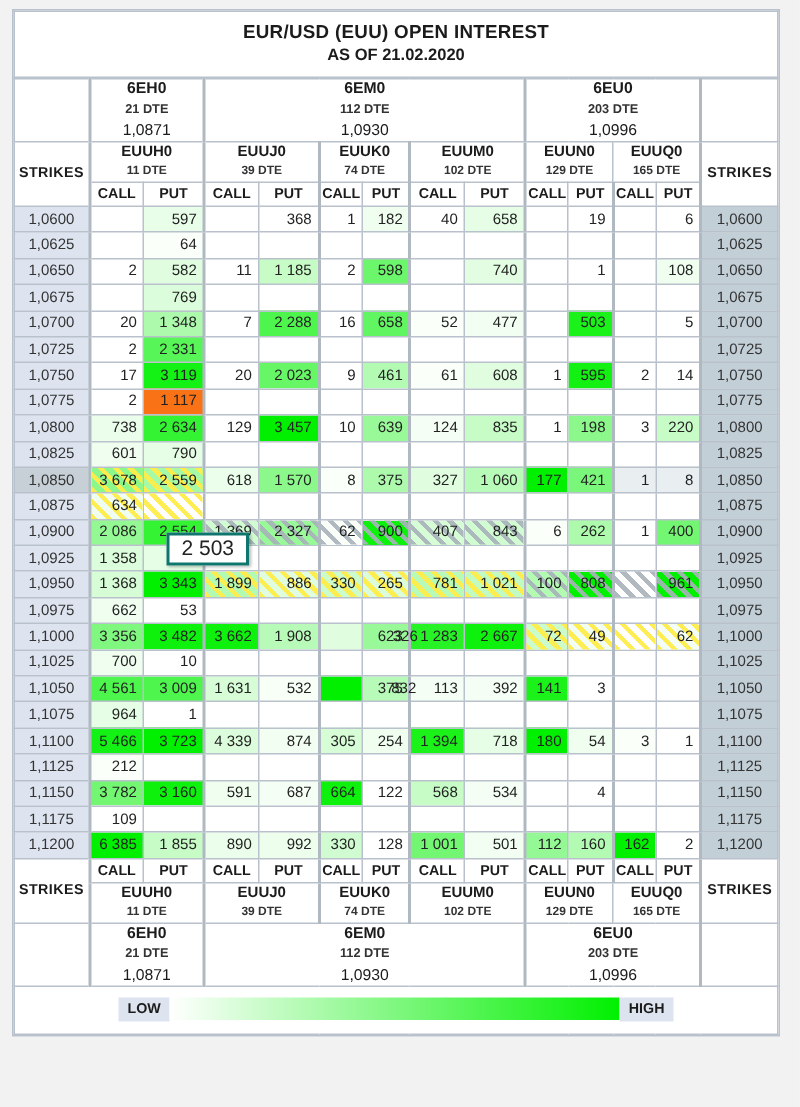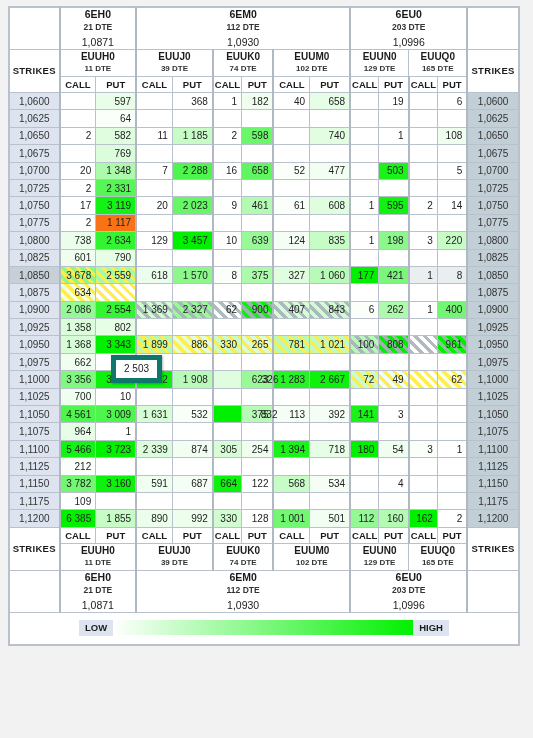--- a/index.html
+++ b/index.html
@@ -52,30 +52,40 @@
 
   
   .legend-cell{background:#ffffff;padding:7px 0 8px;margin-left:48px;}
   .legend-wrap{display:flex;align-items:center;justify-content:center;}
   .lg-lab{font-size:9.5px;font-weight:bold;color:#1b1b1b;background:#dde4ef;
           padding:2px 6px;line-height:12px;}
   .lg-bar{width:300px;height:15px;background:linear-gradient(to right,#ffffff,#00f000);
           border:0;}
 
   
-  .tooltip{position:absolute;left:102px;top:348px;background:#ffffff;border:5px solid #0f766e;
-      box-shadow:1px 1px 2px rgba(0,0,0,.28);font-size:10px;color:#222;
+  .tooltip{position:absolute;left:102px;top:348px;background:#ffffff;border:2px solid #0f766e;
+      box-shadow:1px 1px 2px rgba(0,0,0,.28);font-size:14px;color:#222;
       padding:2px 8px 3px;z-index:50;line-height:13px;}
 </style>
 </head>
 <body>
 
 <div id="page">
   <div class="panel">
 
+    <table>
+      <tbody>
+          <tr>
+        <td class="title-cell">
+          <div class="title-main">EUR/USD (EUU) OPEN INTEREST</div>
+          <div class="title-sub">AS OF 21.02.2020</div>
+        </td>
+      </tr>
+    </tbody>
+      </table>
 
     <table>
       <colgroup>
         <col style="width:47px">
           <col style="width:34px">
           <col style="width:38px">
         <col style="width:34px">
           <col style="width:38px">
         <col style="width:27px">
           <col style="width:30px">
@@ -472,21 +482,21 @@
             <td class="num sep"><span></span></td>
             <td class="num"><span></span></td>
             <td class="num sep"><span></span></td>
             <td class="num"><span></span></td>
             <td class="sk-r sep">1,1075</td>
           </tr>
           <tr class="data-row">
             <td class="sk">1,1100</td>
             <td class="num sep" style="background: rgb(20, 241, 20);"><span>5 466</span></td>
             <td class="num" style="background: rgb(0, 240, 0);"><span>3 723</span></td>
-            <td class="num sep" style="background: rgb(219, 253, 219);"><span>2 339</span></td>
+            <td class="num sep" style="background: rgb(219, 253, 219);"><span>4 339</span></td>
             <td class="num" style="background: rgb(242, 254, 242);"><span>874</span></td>
             <td class="num sep" style="background: rgb(214, 253, 214);"><span>305</span></td>
             <td class="num" style="background: rgb(240, 254, 240);"><span>254</span></td>
             <td class="num sep" style="background: rgb(26, 242, 26);"><span>1 394</span></td>
             <td class="num" style="background: rgb(230, 254, 230);"><span>718</span></td>
             <td class="num sep" style="background: rgb(0, 240, 0);"><span>180</span></td>
             <td class="num" style="background: rgb(240, 254, 240);"><span>54</span></td>
             <td class="num sep" style="background: rgb(250, 255, 250);"><span>3</span></td>
             <td class="num"><span>1</span></td>
             <td class="sk-r sep">1,1100</td>

